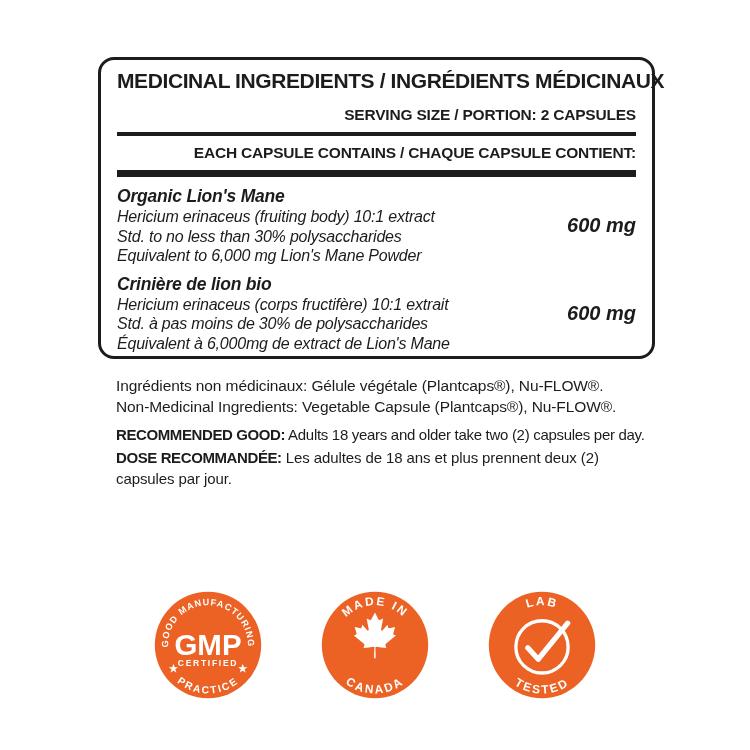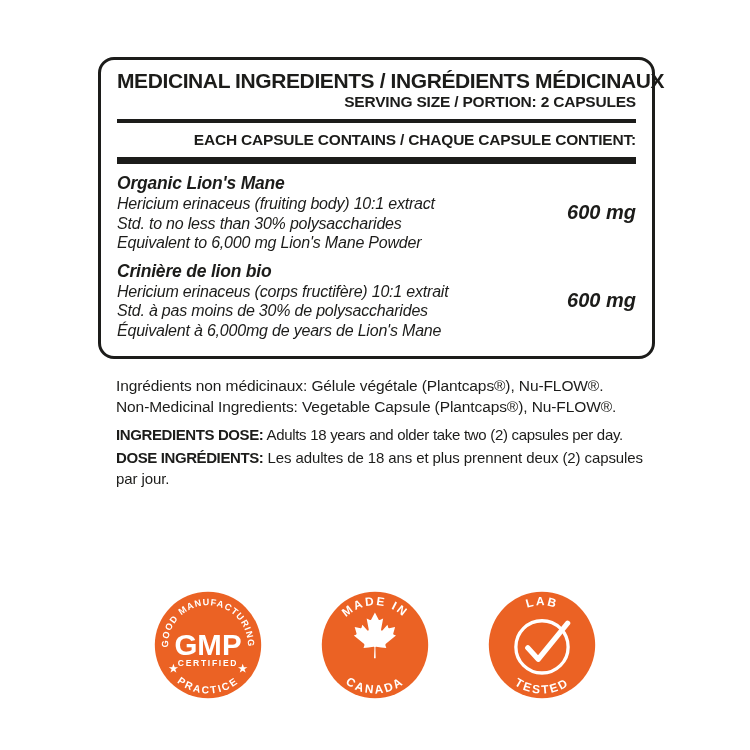--- a/index.html
+++ b/index.html
@@ -12,21 +12,21 @@
     position:absolute;left:98px;top:57px;width:557px;height:302px;
     border:3.5px solid #1c1c1a;border-radius:16px;box-sizing:border-box;
     padding:8px 16px 0 16px;background:#ffffff;
   }
   .box-title{
     font-size:21px;font-weight:bold;letter-spacing:-0.4px;line-height:25px;
     white-space:nowrap;color:#1c1c1a;
   }
   .right-line{
     text-align:right;font-weight:bold;font-size:15.5px;letter-spacing:-0.2px;
-    line-height:18px;white-space:nowrap;
+    line-height:18px;margin-top:13px;white-space:nowrap;
   }
   .right-line.second{margin-top:8px;}
   .rule{background:#1c1c1a;border:none;margin:0;}
   .rule.thin{height:4px;margin-top:8px;}
   .rule.thick{height:7px;margin-top:8px;}
   .ing-row{display:flex;align-items:center;margin-top:9px;font-style:italic;}
   .ing-row.fr{margin-top:8px;}
   .ing-left{flex:1 1 auto;}
   .ing-name{font-size:17.5px;font-weight:bold;line-height:21px;letter-spacing:-0.2px;}
   .ing-line{font-size:16px;line-height:19.5px;letter-spacing:-0.2px;}
@@ -79,34 +79,34 @@
         <div class="ing-line">Equivalent to 6,000 mg Lion's Mane Powder</div>
       </div>
       <div class="ing-amount">600 mg</div>
     </div>
 
     <div class="ing-row fr">
       <div class="ing-left">
         <div class="ing-name">Crinière de lion bio</div>
         <div class="ing-line">Hericium erinaceus (corps fructifère) 10:1 extrait</div>
         <div class="ing-line">Std. à pas moins de 30% de polysaccharides</div>
-        <div class="ing-line">Équivalent à 6,000mg de years de Lion's Mane</div>
+        <div class="ing-line">Équivalent à 6,000mg de extract de Lion's Mane</div>
       </div>
       <div class="ing-amount">600 mg</div>
     </div>
   </div>
 
   <div class="nonmed">
     <div>Ingrédients non médicinaux: Gélule végétale (Plantcaps®), Nu-FLOW®.</div>
     <div>Non-Medicinal Ingredients: Vegetable Capsule (Plantcaps®), Nu-FLOW®.</div>
   </div>
 
   <div class="dose">
-    <div class="en"><b>INGREDIENTS DOSE:</b><span> Adults 18 years and older take two (2) capsules per day.</span></div>
-    <div class="fr"><b>DOSE INGRÉDIENTS:</b><span> Les adultes de 18 ans et plus prennent deux (2) capsules par jour.</span></div>
+    <div class="en"><b>RECOMMENDED GOOD:</b><span> Adults 18 years and older take two (2) capsules per day.</span></div>
+    <div class="fr"><b>DOSE RECOMMANDÉE:</b><span> Les adultes de 18 ans et plus prennent deux (2) capsules par jour.</span></div>
   </div>
 
   <div class="badges">
 
     <div class="badge">
       <svg viewBox="0 0 120 120">
         <defs>
           <path id="arc-top" d="M 20.5 74.4 A 42 42 0 1 1 99.5 74.4" fill="none"></path>
           <path id="arc-bot" d="M 15.8 85.5 A 51 51 0 0 0 104.2 85.5" fill="none"></path>
         </defs>

